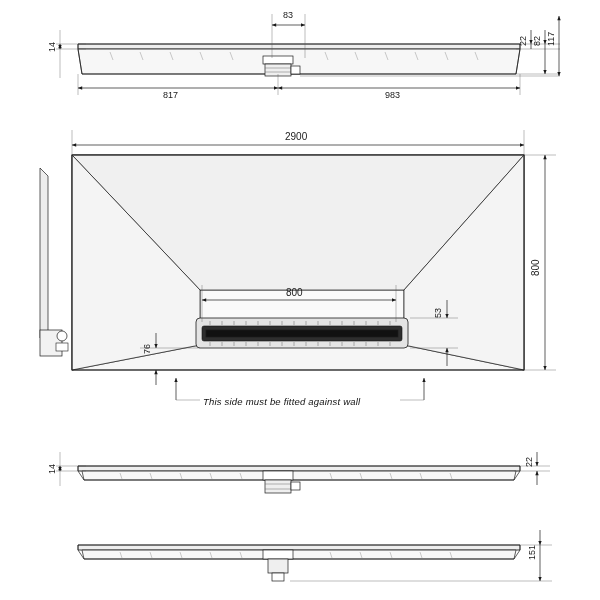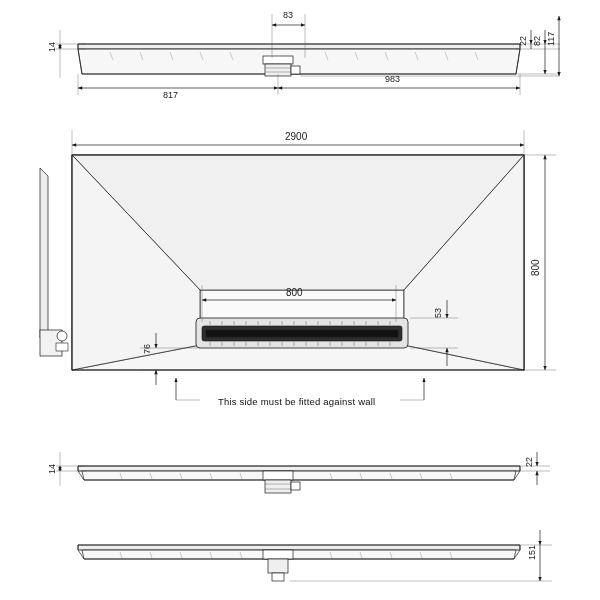--- a/index.html
+++ b/index.html
@@ -239,33 +239,33 @@
   <div class="lbl" style="left:283px;top:10px;">83</div>
 
   <div class="lbl v" style="left:528px;top:34px;transform:rotate(-90deg) translate(-12px,-10px);">22</div>
 
   <div class="lbl v" style="left:542px;top:34px;transform:rotate(-90deg) translate(-12px,-10px);">82</div>
 
   <div class="lbl v" style="left:556px;top:26px;transform:rotate(-90deg) translate(-20px,-10px);">117</div>
 
   <div class="lbl" style="left:163px;top:90px;">817</div>
 
-  <div class="lbl" style="left:385px;top:74px;">983</div>
+  <div class="lbl" style="left:385px;top:90px;">983</div>
 
   <div class="lbl" style="left:285px;top:131px;font-size:10px;">2900</div>
 
   <div class="lbl v" style="left:540px;top:256px;transform:rotate(-90deg) translate(-20px,-10px);font-size:10px;">800</div>
 
   <div class="lbl" style="left:286px;top:287px;font-size:10px;">800</div>
 
   <div class="lbl v" style="left:443px;top:305px;transform:rotate(-90deg) translate(-13px,-10px);">53</div>
 
   <div class="lbl v" style="left:152px;top:341px;transform:rotate(-90deg) translate(-13px,-10px);">76</div>
 
-  <div class="note" style="left:218px;top:396px;">This side must be fitted against wall</div>
+  <div class="note" style="left:203px;top:396px;font-style:italic;">This side must be fitted against wall</div>
 
   <div class="lbl v" style="left:57px;top:460px;transform:rotate(-90deg) translate(-14px,-10px);">14</div>
 
   <div class="lbl v" style="left:534px;top:455px;transform:rotate(-90deg) translate(-12px,-10px);">22</div>
 
   <div class="lbl v" style="left:537px;top:540px;transform:rotate(-90deg) translate(-20px,-10px);">151</div>
 
 </div>
 
 </body></html>

